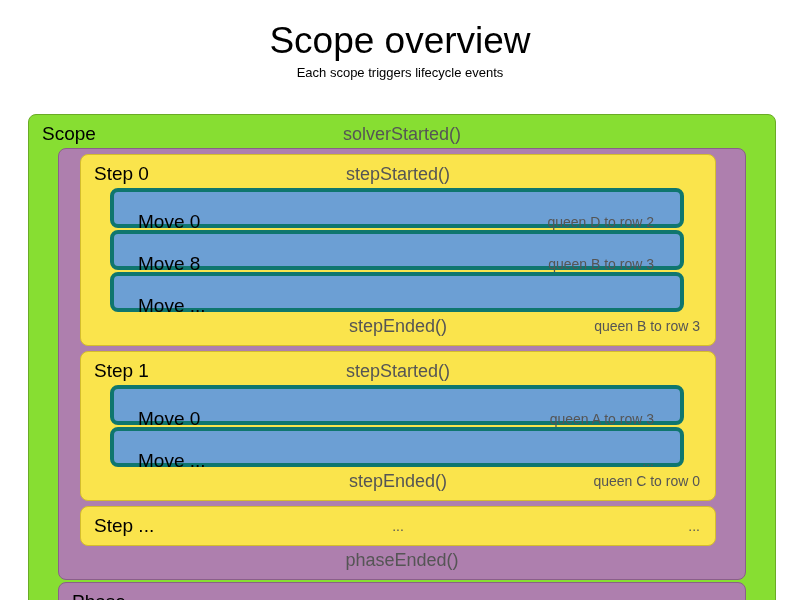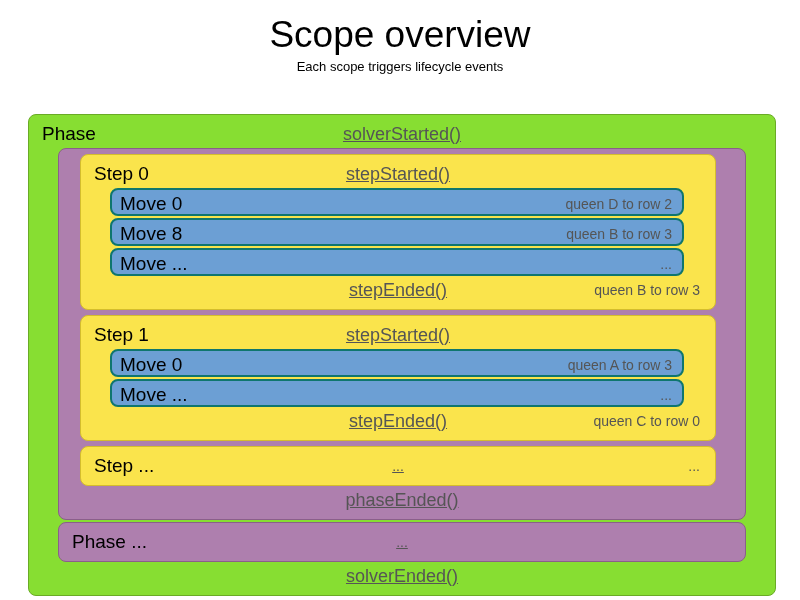--- a/index.html
+++ b/index.html
@@ -10,21 +10,21 @@
   body {
     width: 800px;
     height: 600px;
     font-family: "Liberation Sans", sans-serif;
     overflow: hidden;
   }
 
   
   .header {
     text-align: center;
-    padding-top: 16px;
+    padding-top: 22px;
   }
   .title {
     font-size: 37px;
     font-weight: normal;
     color: #000000;
     line-height: 1.05;
     letter-spacing: 0px;
   }
   .subtitle {
     font-size: 13px;
@@ -58,22 +58,22 @@
     margin: 0 24px 0 24px;
   }
   .scope-step {
     background: #FAE44C;
     border: 1px solid #d4bd2c;
     padding: 5px;
     margin: 0 24px 0 16px;
   }
   .scope-move {
     background: #6C9FD4;
-    border: 2px solid #0f766e;
-    padding: 0;
+    border: 4px solid #0f766e;
+    padding: 16px;
     margin: 0 26px 0 24px;
   }
 
   
   .row {
     position: relative;
     height: 28px;
     line-height: 28px;
   }
 
@@ -87,21 +87,20 @@
   }
   .lbl-center {
     position: absolute;
     left: 0;
     right: 0;
     top: 0;
     text-align: center;
     font-size: 18px;
     color: #555555;
     white-space: nowrap;
-    text-decoration: underline;
   }
   .lbl-right {
     position: absolute;
     right: 10px;
     top: 0;
     font-size: 14px;
     color: #555555;
     white-space: nowrap;
   }
   .lbl-center.small { font-size: 14px; }
@@ -118,21 +117,21 @@
 <div class="header">
   <div class="title">Scope overview</div>
   <div class="subtitle">Each scope triggers lifecycle events</div>
 </div>
 
 <div class="diagram">
 
   <div class="box scope-solver">
 
     <div class="row">
-      <span class="lbl-left">Phase</span>
+      <span class="lbl-left">Scope</span>
       <span class="lbl-center">solverStarted()</span>
     </div>
 
     <div class="box scope-phase">
 
 
       <div class="box scope-step">
 
         <div class="row">
           <span class="lbl-left">Step 0</span>

